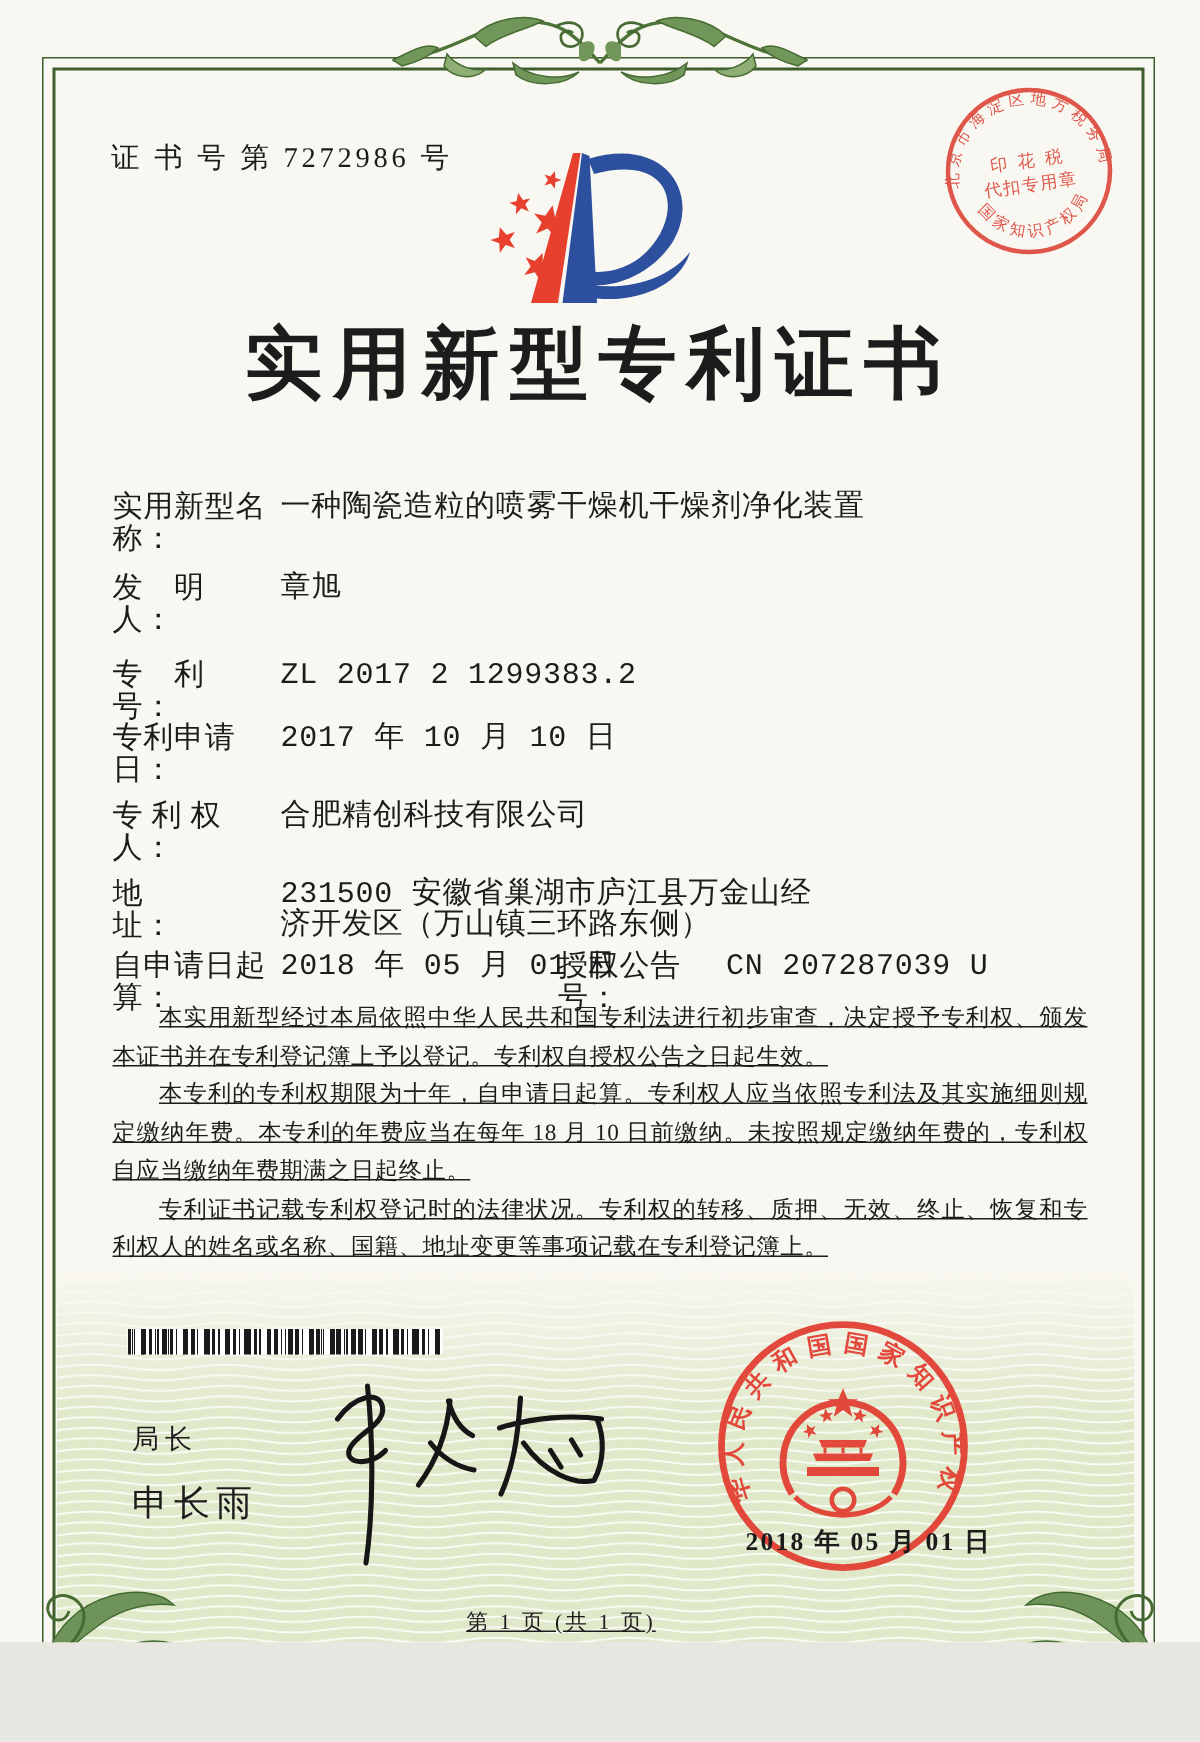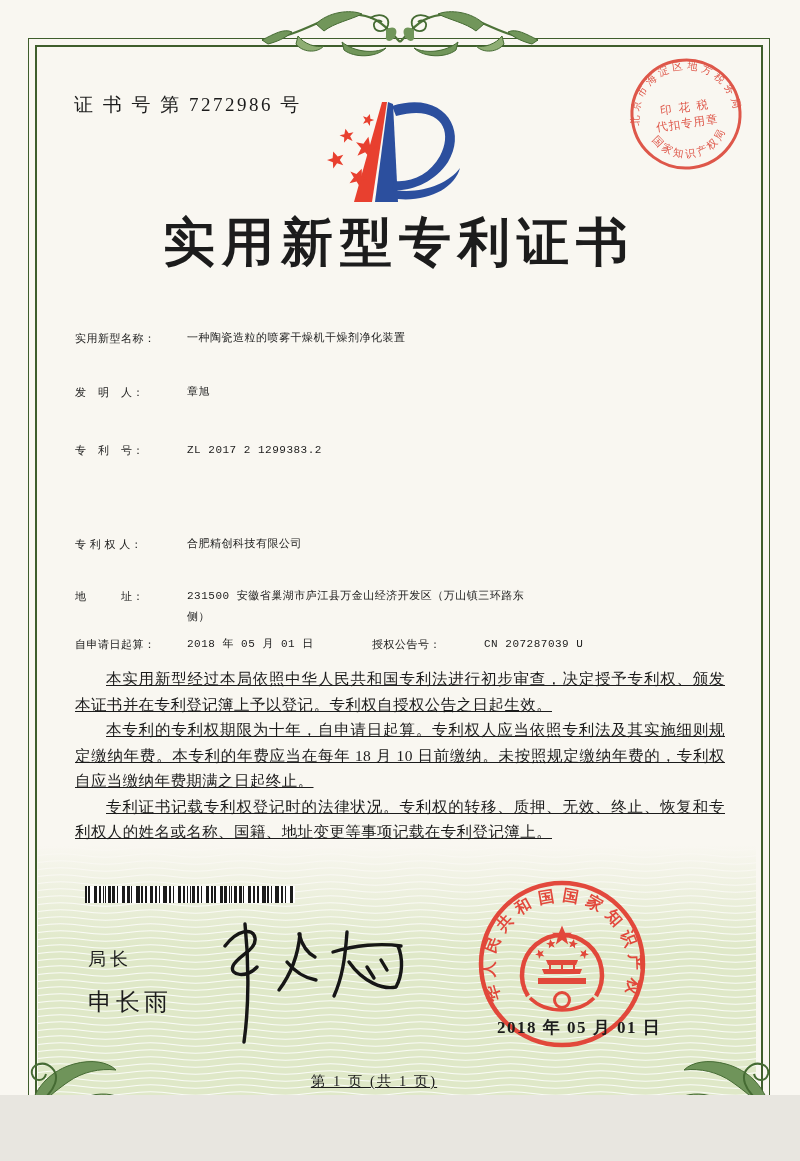--- a/index.html
+++ b/index.html
@@ -8,21 +8,21 @@
     background:#f9f7f1; overflow:hidden; color:#1c1c1c;
     font-family:"Liberation Serif","DejaVu Serif",serif;
   }
   .abs{position:absolute;}
   
   .border-outer{left:28px; top:38px; width:740px; height:1072px; border:1.5px solid #3f5e2c;}
   .border-inner{left:35px; top:45px; width:724px; height:1056px; border:2.5px solid #3f5e2c;}
   
   .cert-no{left:74px; top:92px; font-size:19px; letter-spacing:2.5px; white-space:nowrap;}
   .title{left:0; top:208px; width:798px; text-align:center; font-size:52px; font-weight:700; letter-spacing:7px;}
-  .frow{position:absolute; left:75px; display:flex; font-size:11px; line-height:21px;}
+  .frow{position:absolute; left:75px; display:flex; font-size:20px; line-height:21px;}
   .flabel{width:112px; flex:none; letter-spacing:0.5px;}
   .fvalue{letter-spacing:0.5px;font-family:Liberation Mono, monospace;}
   .fvalue.addr{max-width:356px;}
   .paras{left:75px; top:666px; width:650px;}
   .paras p{margin:0; text-indent:2em; font-size:15.5px; line-height:25.5px; text-align:justify; letter-spacing:0.4px;text-decoration:underline;}
   .barcode{left:85px; top:886px; width:210px; height:17px;
     background-color:#fff;
     background-image:
       repeating-linear-gradient(90deg,#1b1b1b 0 2px,transparent 2px 4px,#1b1b1b 4px 5px,transparent 5px 9px,#1b1b1b 9px 12px,transparent 12px 14px),
       repeating-linear-gradient(90deg,transparent 0 3px,#1b1b1b 3px 4px,transparent 4px 10px,#1b1b1b 10px 11px,transparent 11px 17px);
@@ -124,20 +124,24 @@
     <span class="fvalue">一种陶瓷造粒的喷雾干燥机干燥剂净化装置</span>
   </div>
   <div class="frow" style="top:382px">
     <span class="flabel">发　明　人：</span>
     <span class="fvalue">章旭</span>
   </div>
   <div class="frow" style="top:440px">
     <span class="flabel">专　利　号：</span>
     <span class="fvalue">ZL 2017 2 1299383.2</span>
   </div>
+  <div class="frow" style="top:482px">
+    <span class="flabel">专利申请日：</span>
+    <span class="fvalue">2017 年 10 月 10 日</span>
+  </div>
   <div class="frow" style="top:534px">
     <span class="flabel">专 利 权 人：</span>
     <span class="fvalue">合肥精创科技有限公司</span>
   </div>
   <div class="frow" style="top:586px">
     <span class="flabel">地　　　址：</span>
     <span class="fvalue addr">231500 安徽省巢湖市庐江县万金山经济开发区（万山镇三环路东侧）</span>
   </div>
   <div class="frow" style="top:634px">
     <span class="flabel">自申请日起算：</span>

